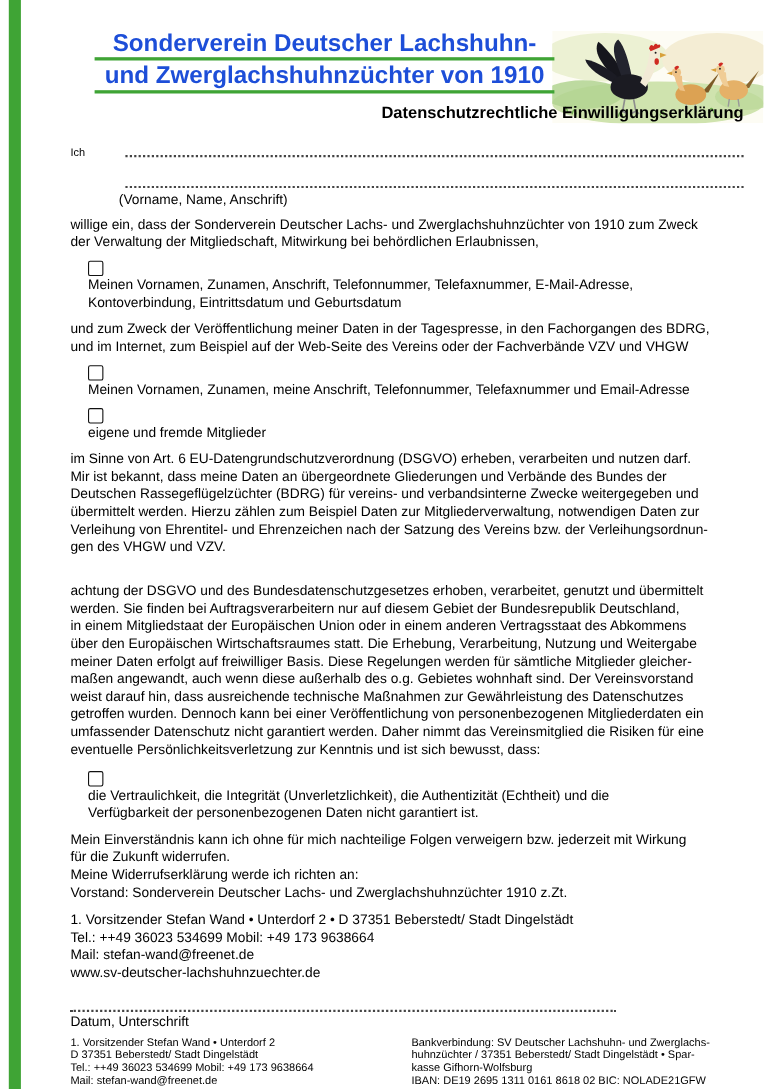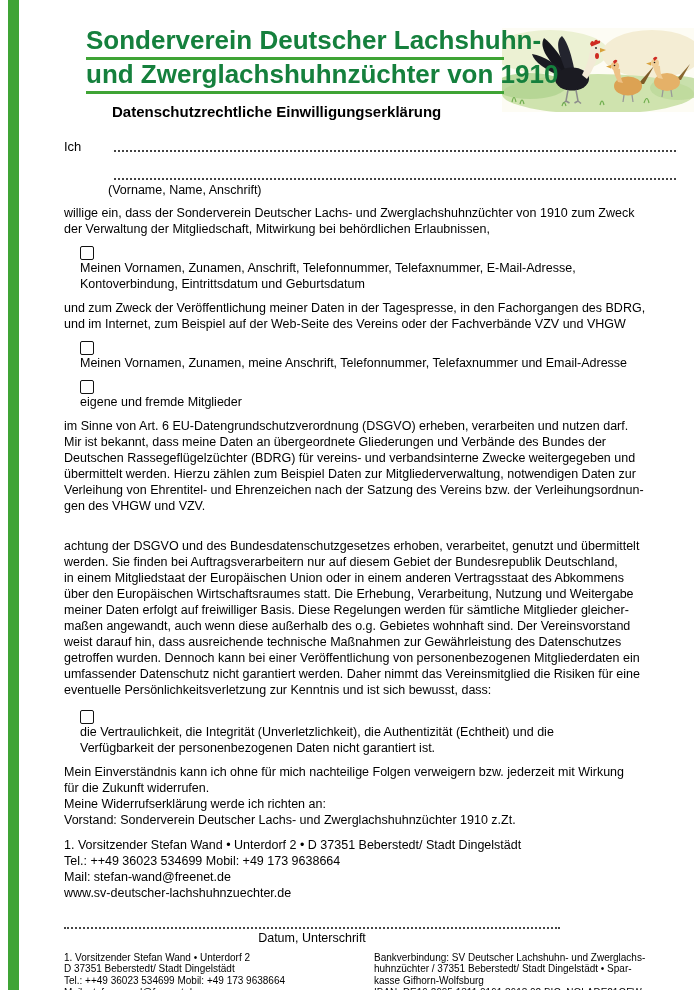--- a/index.html
+++ b/index.html
@@ -7,46 +7,46 @@
   body { width:700px; height:990px; font-family:"Liberation Sans", sans-serif; color:#000; }
   .page { position:relative; width:700px; height:990px; background:#ffffff; overflow:hidden; }
 
   .green-bar { position:absolute; left:8px; top:0; width:11px; height:990px; background:#3fa435; }
 
   .logo { position:absolute; left:502px; top:28px; width:192px; height:84px; }
 
   .content { position:absolute; left:64px; top:26px; width:612px; }
 
   .title-block { margin-left:22px; width:418px; text-align:center; }
-  .title-line { font-size:26px; font-weight:bold; color:#15803d; line-height:1.15;
+  .title-line { font-size:22px; font-weight:bold; color:#1d4ed8; line-height:1.15;
                 border-bottom:3px solid #3fa435; padding-bottom:1px; white-space:nowrap; }
 
-  .subtitle { margin-top:9px; margin-left:48px; font-size:15px; font-weight:bold; }
+  .subtitle { margin-top:9px; margin-left:20px; font-size:15px; font-weight:bold;text-align:right; }
 
-  .ich-row { display:flex; margin-top:16px; height:18px; font-size:13px; }
+  .ich-row { display:flex; margin-top:16px; height:18px; font-size:10px; }
   .ich-label { width:50px; align-self:flex-end; }
   .dotline { border-bottom:2px dotted #444; }
   .ich-row .dotline { flex:1; align-self:flex-end; margin-bottom:2px; }
   .dotline.line2 { display:block; margin-left:50px; margin-top:24px; height:2px; }
   .hint { margin-left:44px; margin-top:3px; font-size:12.5px; }
 
   .para { margin-top:8px; font-size:12.5px; line-height:16px; white-space:pre-line; }
   .strike { text-decoration:line-through; }
 
   .cb-row { display:flex; margin-top:7px; margin-left:16px; font-size:12.5px; line-height:16px;flex-direction:column; }
   .cb-row.gap { margin-top:10px; }
   .box { flex:0 0 14px; width:14px; height:14px; border:1.5px solid #111; border-radius:2px;
          background:#fff; margin-top:2px; margin-right:14px; }
   .cb-label { white-space:pre-line; }
 
   .contact { margin-top:9px; }
 
   .signature { margin-top:16px; width:496px; }
   .sig-line { border-bottom:2px dotted #444; height:12px; }
-  .sig-label { text-align:center; font-size:12.5px; margin-top:2px; }
+  .sig-label { font-size:12.5px; margin-top:2px; }
 
   .footer { display:flex; margin-top:7px; font-size:10px; line-height:11.6px; }
   .footer-col { white-space:pre-line; }
   .footer-col.left { width:310px; }
   .footer-col.right { flex:1; }
 </style>
 </head>
 <body>
 
 <div class="page">

